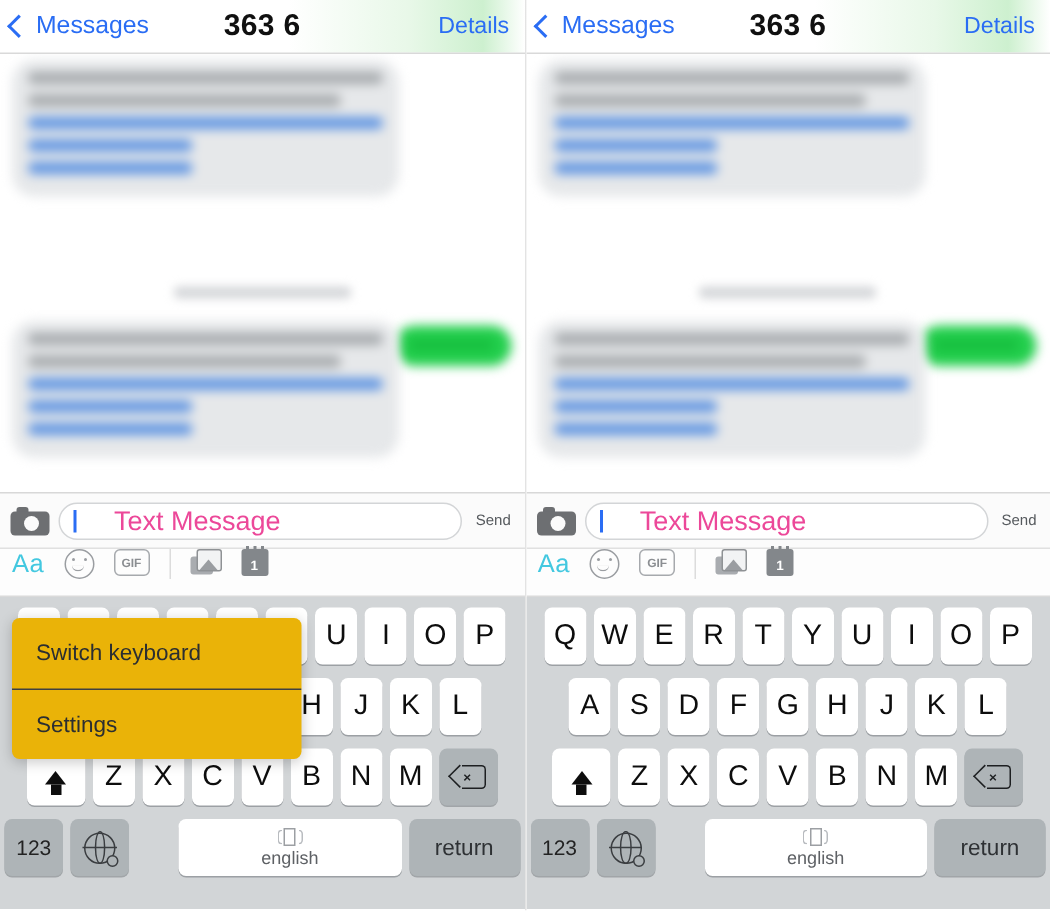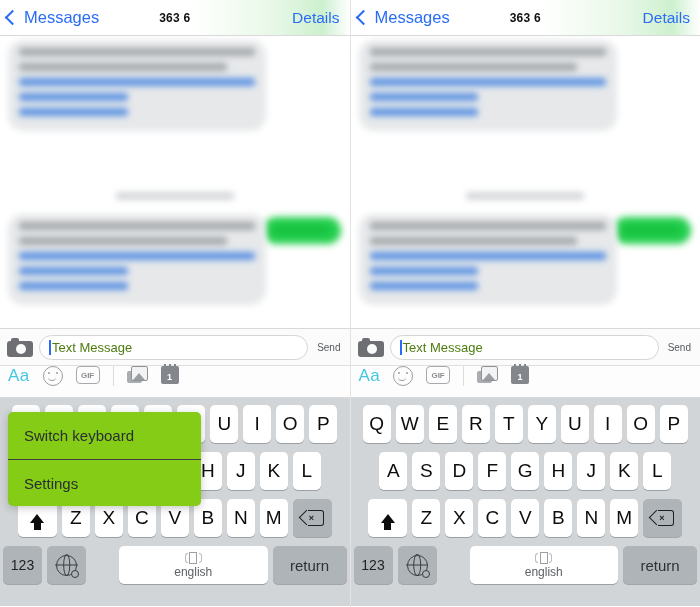--- a/index.html
+++ b/index.html
@@ -45,21 +45,21 @@
     width: 9px; height: 9px;
     border-left: 2.6px solid #2a6df4;
     border-bottom: 2.6px solid #2a6df4;
     transform: rotate(45deg);
     margin-right: 6px;
   }
   .nav-title {
     position: absolute;
     left: 0; right: 0;
     text-align: center;
-    font-size: 12px;
+    font-size: 20px;
     font-weight: bold;
     color: #101010;
     letter-spacing: 0.2px;
     pointer-events: none;
   }
   .nav-details {
     margin-left: auto;
     padding-right: 10px;
     color: #2a6df4;
     font-size: 15.5px;
@@ -176,23 +176,24 @@
     cursor: text;
     position: relative;
   }
   .caret {
     width: 2px; height: 15px;
     background: #2a6df4;
     margin-right: 1px;
     flex: 0 0 auto;
   }
   .placeholder {
-    font-size: 13px;
-    color: #4d7c0f;
+    font-size: 18px;
+    color: #ec4899;
     white-space: nowrap;
+    margin-left: 24px;
   }
   .send {
     flex: 0 0 auto;
     margin-left: 9px;
     margin-right: 2px;
     font-size: 10px;
     color: #565a5e;
     cursor: pointer;
   }
 
@@ -438,21 +439,21 @@
     box-sizing: border-box;
   }
   .spaceicon .lp { left: 0; border-right: none; border-radius: 3px 0 0 3px; }
   .spaceicon .rp { right: 0; border-left: none; border-radius: 0 3px 3px 0; }
 
   
   .popup {
     position: absolute;
     left: 8px; top: 14px;
     width: 193px;
-    background: #84cc16;
+    background: #eab308;
     border-radius: 5px;
     box-shadow: 0 2px 9px rgba(0,0,0,.22);
     z-index: 40;
     overflow: hidden;
   }
   .popup-item {
     height: 47px;
     display: flex;
     align-items: center;
     padding: 0 16px;

